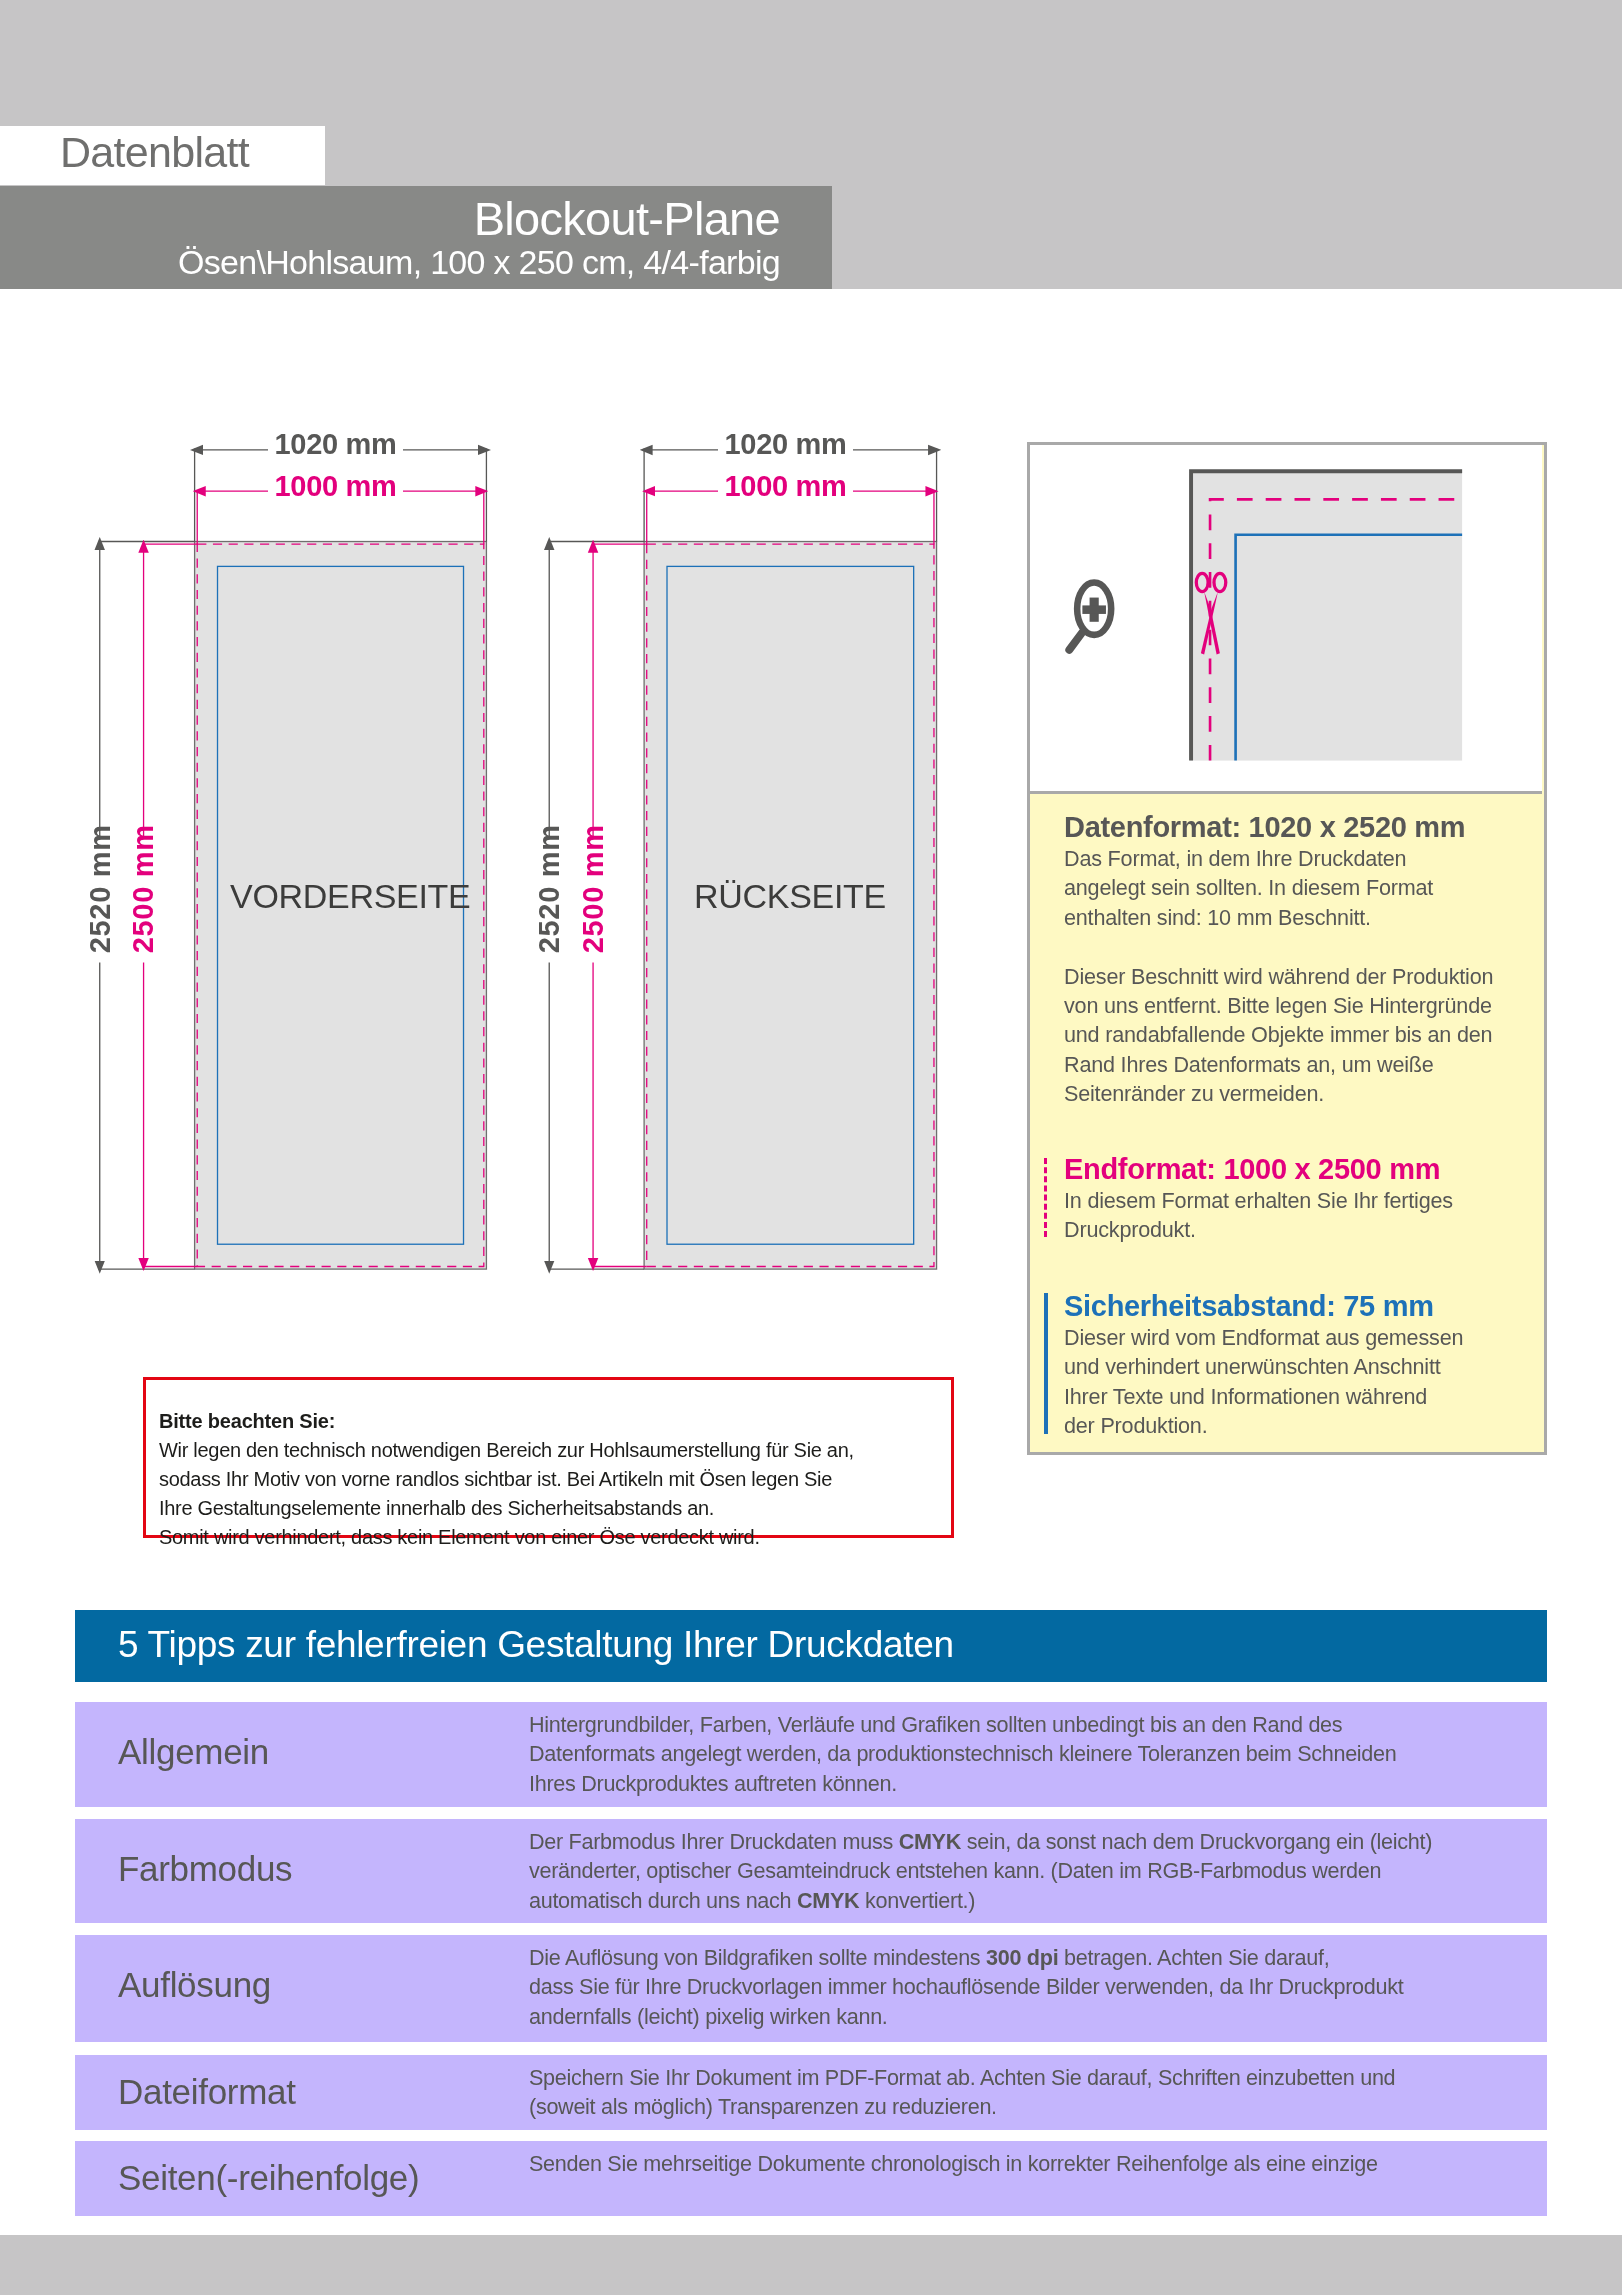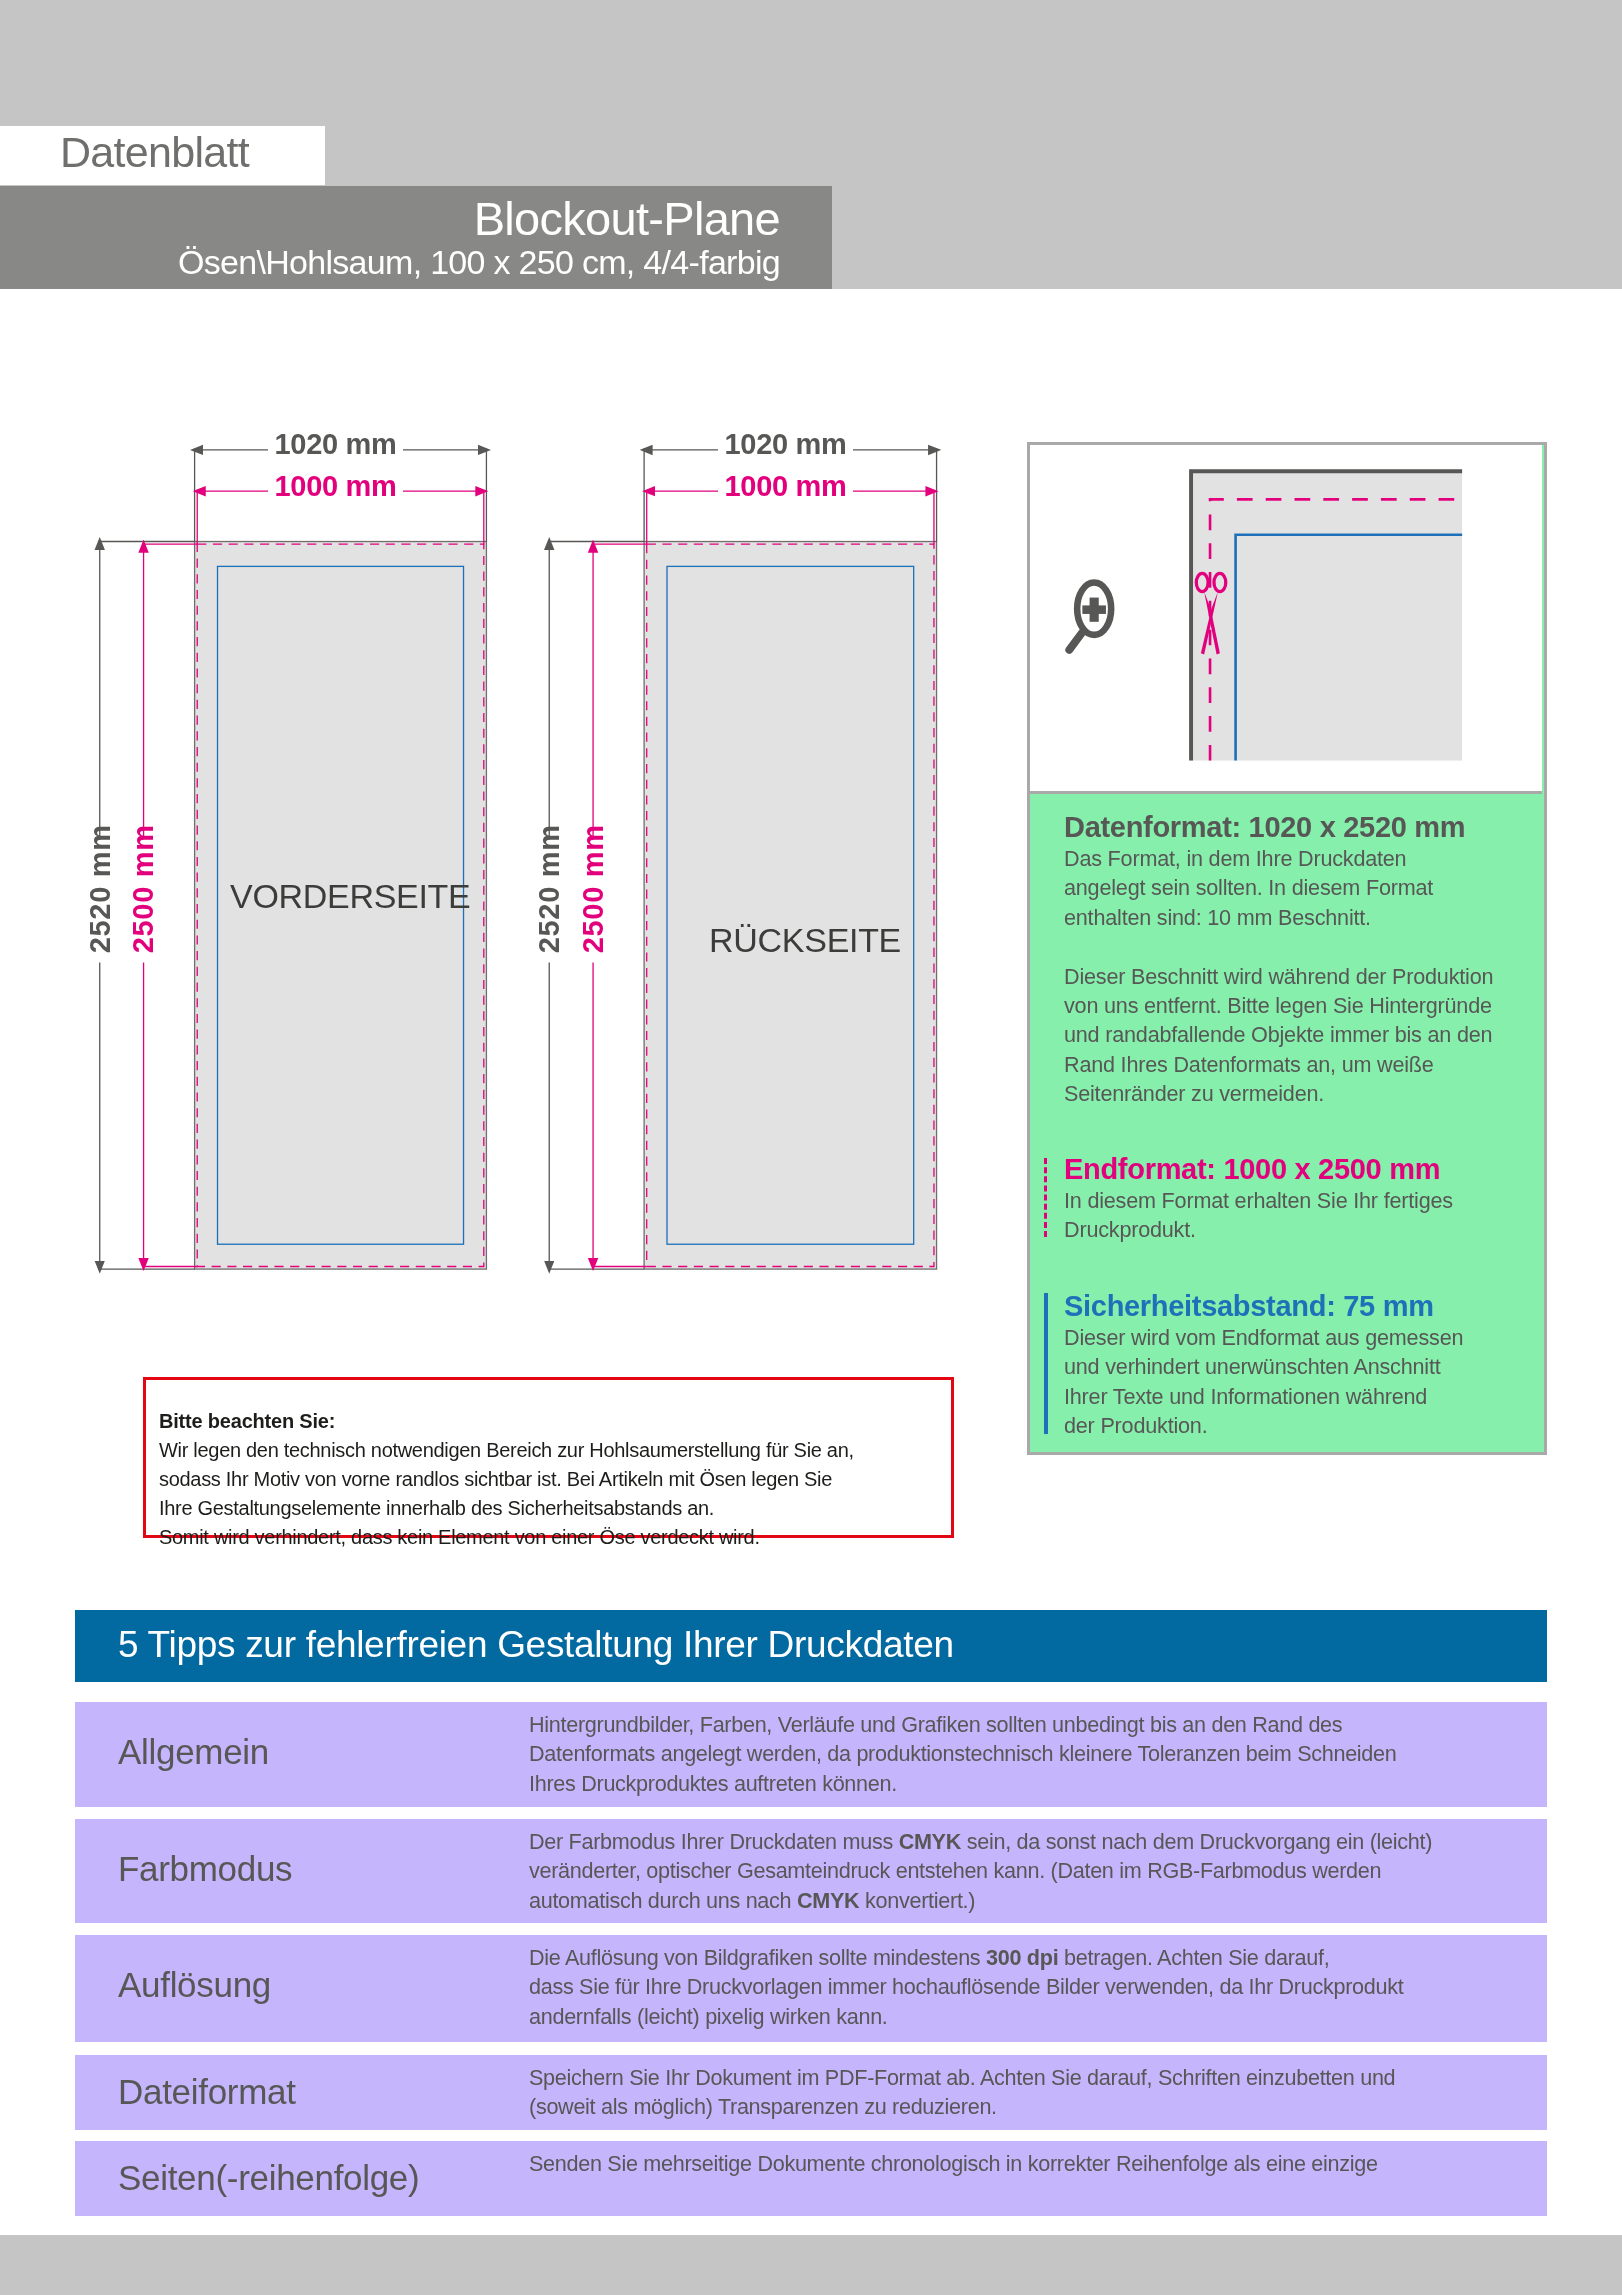--- a/index.html
+++ b/index.html
@@ -18,21 +18,21 @@
   
   .diagram { left: 0; top: 393px; width: 982px; height: 916px; }
   .diagram svg { position: absolute; left: 0; top: 0; }
   .dim-label { position: absolute; font-size: 29px; font-weight: bold; white-space: nowrap; letter-spacing: -0.3px; background: #fff; padding: 0 6.5px; }
   .dim-gray { color: #575756; }
   .dim-pink { color: #e3007d; }
   .dim-vert { position: absolute; font-size: 29px; font-weight: bold; white-space: nowrap; transform: rotate(-90deg); transform-origin: center center; background: #fff; padding: 0 9.2px; letter-spacing: 0.7px; }
   .panel-label { position: absolute; font-size: 34px; color: #3c3c3b; white-space: nowrap; letter-spacing: -0.3px; }
 
   
-  .info-box { left: 1027px; top: 442px; width: 520px; height: 1013px; border: 3.9px solid #a9a9a9; background: #86efac; }
+  .info-box { left: 1027px; top: 442px; width: 520px; height: 1013px; border: 3.9px solid #a9a9a9; background: #fef9c3; }
   .info-image { position: absolute; left: 0; top: 0; width: 512px; height: 349px; background: #ffffff; border-bottom: 3.9px solid #a9a9a9; }
   .info-text { position: absolute; left: 34px; width: 471px; }
   .info-heading { font-size: 29px; font-weight: bold; letter-spacing: -0.3px; line-height: 34px; }
   .info-body { font-size: 21.6px; line-height: 29.4px; color: #575756; letter-spacing: -0.2px; }
   .info-body b { font-weight: normal; }
   .h-gray { color: #575756; }
   .h-pink { color: #e3007d; }
   .h-blue { color: #1d71b8; }
   .bar-pink { position: absolute; left: 14.4px; width: 3.3px; border-left: 3.3px dashed #e3007d; }
   .bar-blue { position: absolute; left: 14.4px; width: 3.3px; background: #1d71b8; }
@@ -115,21 +115,21 @@
   <div class="dim-label dim-gray" style="left:268px; top:35px;">1020 mm</div>
   <div class="dim-label dim-pink" style="left:268px; top:77px;">1000 mm</div>
   <div class="dim-vert dim-gray" style="left:38px; top:491px; width:124px; text-align:center;">2520 mm</div>
   <div class="dim-vert dim-pink" style="left:81px; top:491px; width:124px; text-align:center;">2500 mm</div>
   <div class="panel-label" style="left:230px; top:484px; width:222px; text-align:center;">VORDERSEITE</div>
 
   <div class="dim-label dim-gray" style="left:718px; top:35px;">1020 mm</div>
   <div class="dim-label dim-pink" style="left:718px; top:77px;">1000 mm</div>
   <div class="dim-vert dim-gray" style="left:487px; top:491px; width:124px; text-align:center;">2520 mm</div>
   <div class="dim-vert dim-pink" style="left:531px; top:491px; width:124px; text-align:center;">2500 mm</div>
-  <div class="panel-label" style="left:679px; top:484px; width:222px; text-align:right;margin-top:44px;">RÜCKSEITE</div>
+  <div class="panel-label" style="left:679px; top:484px; width:222px; text-align:center;">RÜCKSEITE</div>
 </div>
 
 <div class="abs info-box">
   <div class="info-image">
     <svg width="512" height="349" viewBox="0 0 782 533">
       <rect x="244" y="38" width="416" height="444" fill="#e2e2e2"></rect>
       <path d="M246,482 L246,40 L660,40" fill="none" stroke="#575756" stroke-width="6"></path>
       <path d="M275,482 L275,83 L660,83" fill="none" stroke="#e3007d" stroke-width="4" stroke-dasharray="24,20"></path>
       <path d="M314,482 L314,137 L660,137" fill="none" stroke="#1d71b8" stroke-width="4"></path>
 

